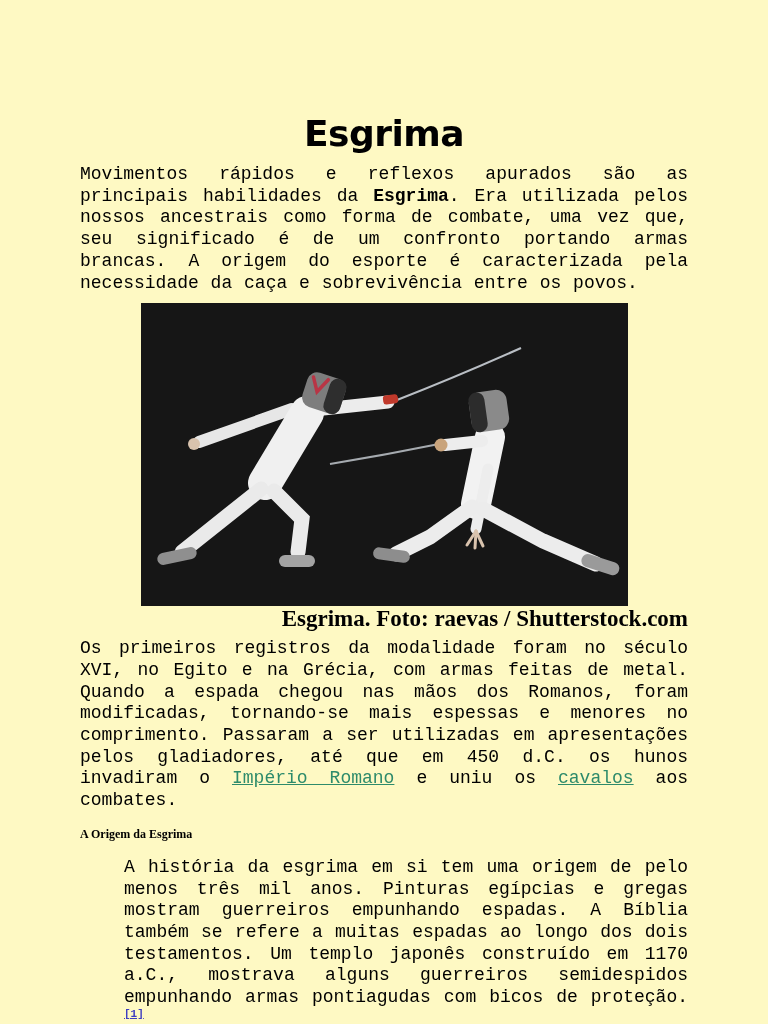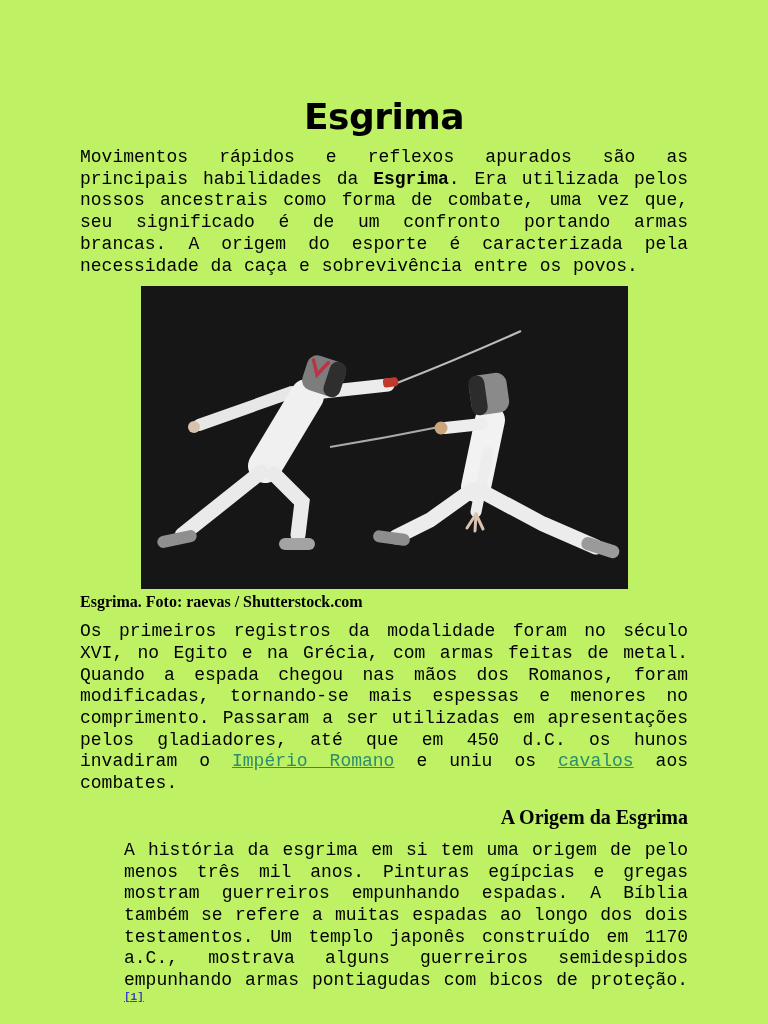--- a/index.html
+++ b/index.html
@@ -1,21 +1,21 @@
 <!DOCTYPE html>
 <html lang="pt"><head>
 <meta charset="utf-8">
 <style>
   html, body { margin: 0; padding: 0; background: #ffffff; }
   .page {
     width: 768px;
     height: 1024px;
     box-sizing: border-box;
-    padding: 0 80px;
-    background: #bef264;
+    padding: 17px 80px;
+    background: #fef9c3;
     color: #000000;
     font-family: "Liberation Serif", serif;
     overflow: hidden;
     position: relative;
   }
   .doc-title {
     font-family: "DejaVu Sans", sans-serif;
     font-weight: bold;
     font-size: 36px;
     line-height: 44px;
@@ -33,31 +33,31 @@
     font-family: Liberation Mono, monospace;
   }
   .photo-frame {
     width: 487px;
     height: 303px;
     margin: 9px auto 0 auto;
   }
   .photo-frame svg { display: block; }
   .photo-caption {
     font-weight: bold;
-    font-size: 16px;
+    font-size: 23px;
     line-height: 22px;
-    text-align: left;
+    text-align: right;
     margin: 2px 0 0 0;
   }
   .para-2 { }
   .section-heading {
-    font-size: 20px;
+    font-size: 12px;
     line-height: 22px;
     font-weight: bold;
-    text-align: right;
+    text-align: left;
     margin: 11px 0 0 0;
   }
   .para-3 { margin-top: 12px; margin-left: 44px; }
   .para-4 { margin-top: 6px; }
   .green-link {
     color: #2E8B6B;
     text-decoration: underline;
     cursor: pointer;
   }
   .footnote-sup {

